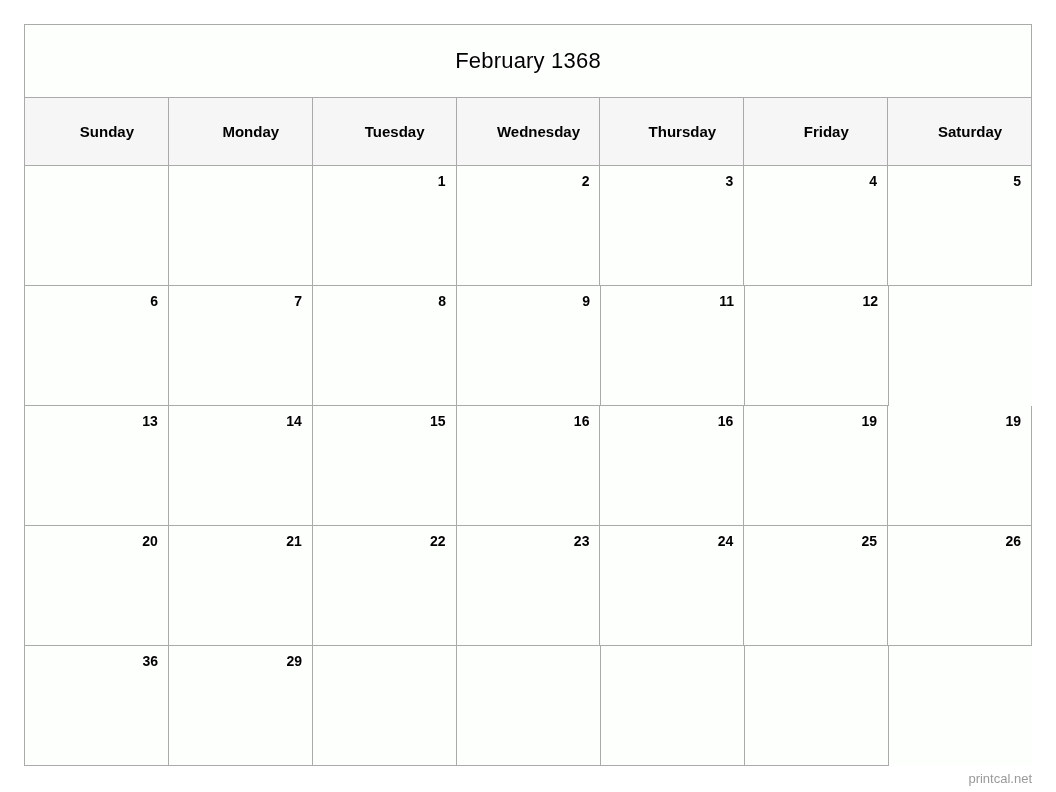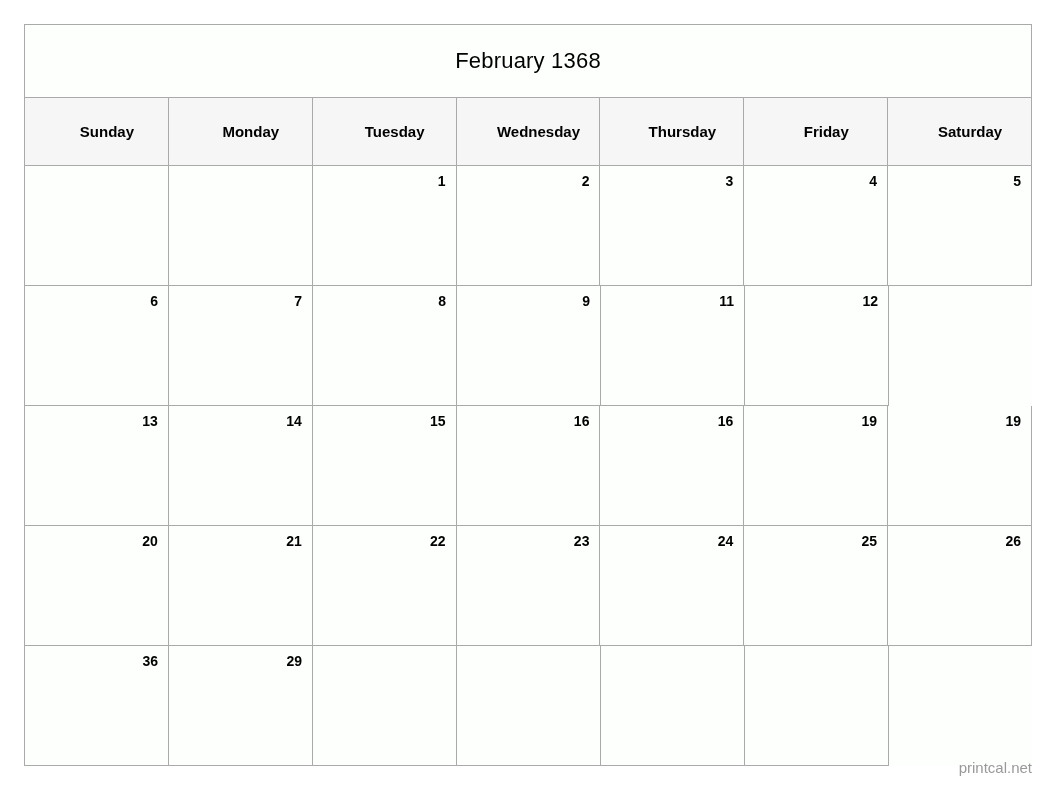--- a/index.html
+++ b/index.html
@@ -80,22 +80,22 @@
     top: 8px;
     right: 10px;
     font-size: 14px;
     font-weight: bold;
     color: #000000;
     line-height: 1;
   }
   .footer {
     position: absolute;
     right: 24px;
-    bottom: 16px;
-    font-size: 15px;
+    bottom: 6px;
+    font-size: 13px;
     color: #999999;
   }
 </style>
 </head>
 <body>
 
 <div class="page">
   <div class="calendar">
 
     <div class="title-row">

